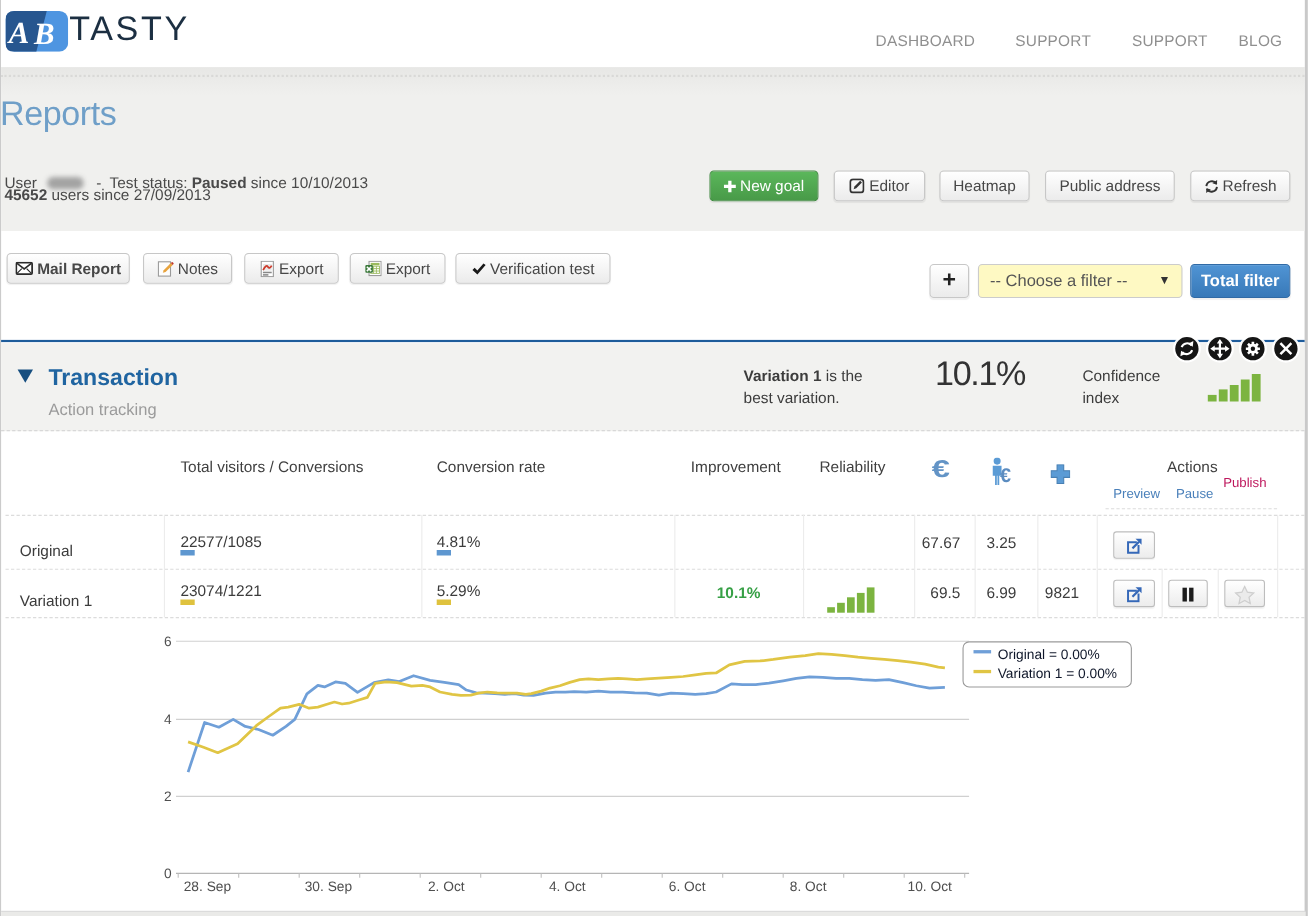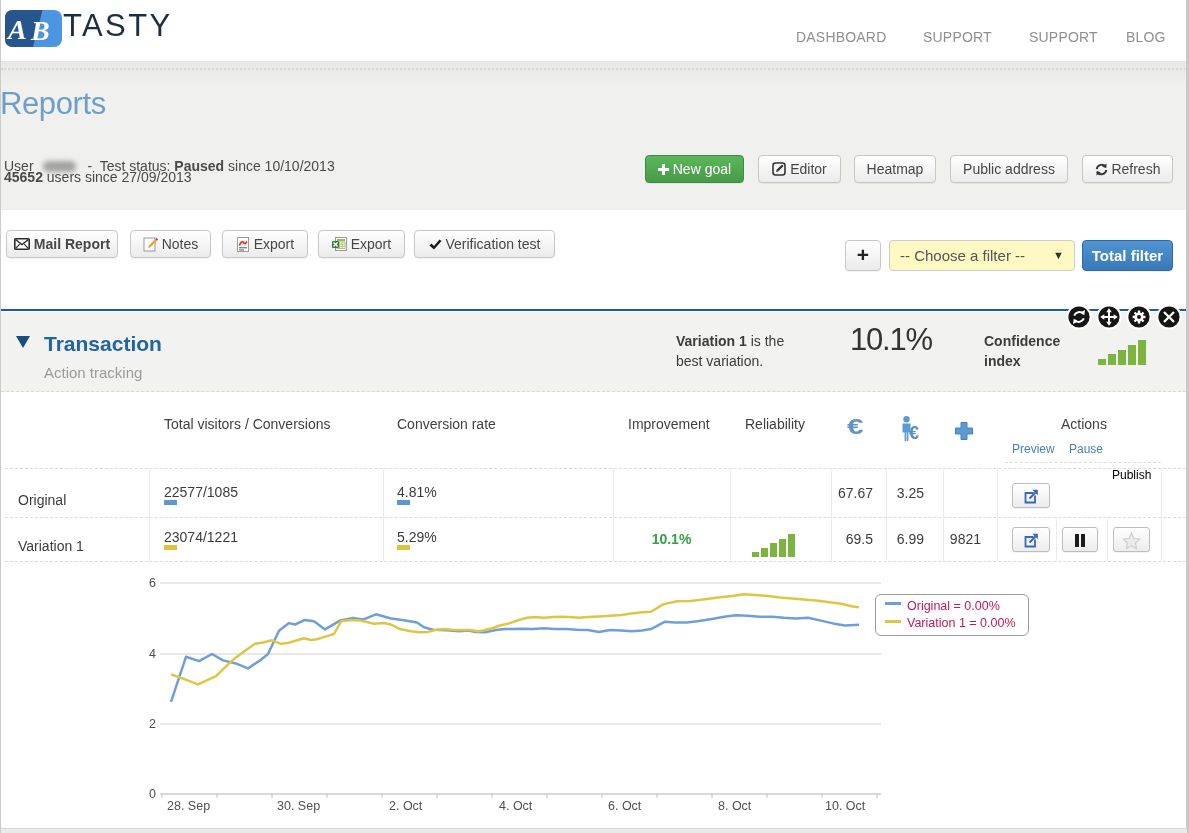--- a/index.html
+++ b/index.html
@@ -26,35 +26,35 @@
 .btn-blue { background:linear-gradient(#5094d4,#3879b8); border-color:#306aa5; color:#fff; font-weight:bold; }
 
 
 .secline { position:absolute; left:0; top:309px; width:100%; height:2px; background:#1e5c9b; }
 .sechead { position:absolute; left:0; top:312px; width:100%; height:80px; background:#f2f2f0; border-bottom:1px dashed #d8d8d8; }
 .tri { position:absolute; left:15px; top:336px; width:0; height:0; border-left:7.5px solid transparent; border-right:7.5px solid transparent; border-top:12px solid #174f80; }
 .sec-title { position:absolute; left:43px; top:332px; font-size:21px; font-weight:bold; color:#2065a1; }
 .sec-sub { position:absolute; left:43px; top:364px; font-size:15px; color:#9b9b9b; }
 .bestvar { position:absolute; left:659px; top:331px; font-size:14px; color:#3c3c3c; line-height:20px;margin-left:16px; }
 .bigpct { position:absolute; left:849px; top:322px; font-size:31px; color:#333; font-weight:500; letter-spacing:-1.2px; }
-.conf { position:absolute; left:983px; top:331px; font-size:14px; color:#3c3c3c; line-height:20px;font-weight:bold; }
+.conf { position:absolute; left:983px; top:331px; font-size:14px; color:#3c3c3c; line-height:20px; }
 .bars { position:absolute; display:flex; align-items:flex-end; }
 .bars i { display:block; background:#7cb440; margin-right:2px; }
 
 
 .th { position:absolute; font-size:14px; color:#3f3f3f; }
 .dash { position:absolute; border-top:1px dashed #dcdcdc; }
 .vline { position:absolute; width:1px; background:#ececec; }
 .cell { position:absolute; font-size:14px; color:#3c3c3c; }
 .minibar { position:absolute; width:13px; height:5px; }
 .rowbtn { position:absolute; width:38px; height:25px; border:1px solid #bdbdbd; border-radius:3px; background:linear-gradient(#ffffff,#ececec); box-shadow:0 1px 1px rgba(0,0,0,0.05); text-align:center; }
 
 
 #chart { position:absolute; left:0; top:562px; }
-.legend { position:absolute; left:874px; top:583px; width:154px; height:42px; background:#fff; border:1px solid #9a9a9a; border-radius:6px; font-size:12.5px; color:#be185d;margin-top:11px; }
+.legend { position:absolute; left:874px; top:583px; width:154px; height:42px; background:#fff; border:1px solid #9a9a9a; border-radius:6px; font-size:12.5px; color:#0f172a; }
 </style>
 </head>
 <body>
 <div id="page">
 
   <div class="header">
     <div class="logo" style="left:4px; top:10px;">
       <svg width="57" height="37" viewBox="0 0 57 37">
         <rect x="0" y="0" width="57" height="37" rx="8" fill="#4e95e1"></rect>
         <path d="M0 8 Q0 0 8 0 L37.5 0 Q33 18 28 37 L8 37 Q0 37 0 29 Z" fill="#27568f"></path>
@@ -189,21 +189,21 @@
       <text x="9" y="22.5" font-size="18" font-weight="bold" fill="#5b8cc0">€</text>
     </svg>
   </div>
   <div class="abs" style="left:954px; top:422px;">
     <svg width="18" height="18" viewBox="0 0 18 18">
         <path d="M6 0.5 h6 v5.5 h5.5 v6 h-5.5 v5.5 h-6 v-5.5 h-5.5 v-6 h5.5 z" fill="#5b9bd5" stroke="#4880b4" stroke-width="1"></path>
       </svg>
   </div>
   <div class="th" style="left:1011px; top:442px; font-size:12px; color:#4a80ba;">Preview</div>
   <div class="th" style="left:1068px; top:442px; font-size:12px; color:#4a80ba;">Pause</div>
-  <div class="th" style="left:1111px; top:468px; font-size:12px; color:#000000;">Publish</div>
+  <div class="th" style="left:1111px; top:432px; font-size:12px; color:#be185d;">Publish</div>
   <div class="dash" style="left:1004px; top:462px; width:156px;"></div>
 
   <div class="dash" style="left:4px; top:468px; width:1181px;"></div>
   <div class="dash" style="left:4px; top:517px; width:1181px;"></div>
   <div class="dash" style="left:4px; top:561px; width:1181px;"></div>
 
   <div class="vline" style="left:148px; top:468px; height:93px;"></div>
   <div class="vline" style="left:382px; top:468px; height:93px;"></div>
   <div class="vline" style="left:612px; top:468px; height:93px;"></div>
   <div class="vline" style="left:729px; top:468px; height:93px;"></div>

